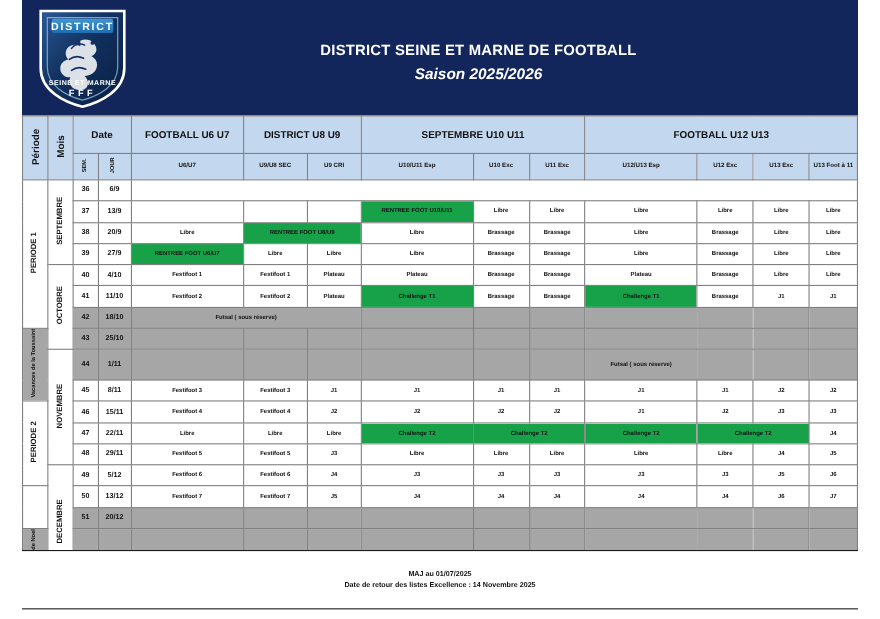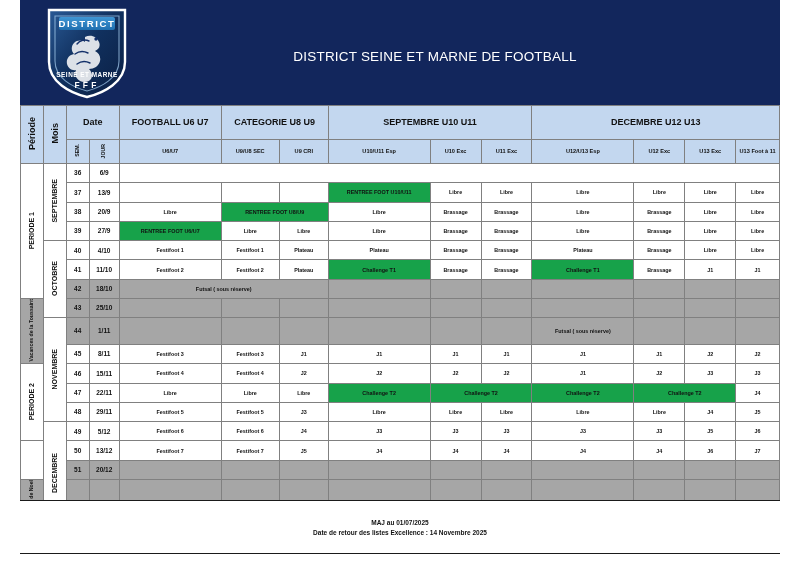--- a/index.html
+++ b/index.html
@@ -9,27 +9,27 @@
     font-family:"Liberation Sans", sans-serif;
     overflow:hidden;
   }
   .page{position:relative;width:800px;height:563px;background:#fff;}
 
   
   .header{
     position:absolute;left:20px;top:0;width:760px;height:105px;
     background:#12265c;display:flex;align-items:center;
   }
-  .logo-wrap{width:110px;height:100px;display:flex;align-items:center;justify-content:flex-end;flex:0 0 110px;text-decoration:underline;}
+  .logo-wrap{width:110px;height:100px;display:flex;align-items:center;justify-content:center;flex:0 0 110px;text-decoration:underline;}
   .title-block{flex:1;text-align:center;padding-right:40px;}
   .title-main{
     color:#ffffff;font-size:25px;font-weight:bold;letter-spacing:.2px;line-height:1.12;
   }
   .title-sub{
-    color:#ffffff;font-size:13.5px;font-weight:normal;margin-top:7px;letter-spacing:.2px;
+    color:#ffffff;font-size:13.5px;font-weight:bold;margin-top:7px;letter-spacing:.2px;
   }
   .title-season{
     color:#ffffff;font-size:14px;font-weight:bold;font-style:italic;margin-top:6px;
   }
 
   
   .tbl-wrap{position:absolute;left:20px;top:105px;width:608px;}
   table.cal{
     border-collapse:collapse;table-layout:fixed;width:760px;
     font-size:5.4px;
@@ -113,20 +113,21 @@
                    c3 -3 8 -3 11 -1 Z" opacity=".9"></path>
           <path d="M33 38 c3 -4 8 -5 12 -3 M31 48 c4 -3 9 -3 13 -1 M33 58 c4 -3 9 -3 13 -1" stroke="#14306a" stroke-width="1.4" fill="none" stroke-linecap="round"></path>
           <circle cx="52" cy="33" r="1.7" fill="#14306a"></circle>
         </g>
         <text x="43" y="71" fill="#ffffff" font-family="'Liberation Sans',sans-serif" font-size="6.4" font-weight="bold" text-anchor="middle" letter-spacing="0.5">SEINE ET MARNE</text>
         <text x="43" y="81.5" fill="#ffffff" font-family="'Liberation Sans',sans-serif" font-size="8.4" font-weight="bold" text-anchor="middle" letter-spacing="3.2">FFF</text>
       </svg>
     </div>
     <div class="title-block">
       <div class="title-sub">DISTRICT SEINE ET MARNE DE FOOTBALL</div>
+      <div class="title-season">Saison 2025/2026</div>
     </div>
   </div>
 
   <div class="tbl-wrap">
     <table class="cal">
       <colgroup>
         <col style="width:22px">
           <col style="width:22px">
         <col style="width:22px">
           <col style="width:29px">
@@ -140,23 +141,23 @@
           <col style="width:49px">
           <col style="width:49px">
           <col style="width:42px">
       </colgroup>
       <thead>
         <tr>
           <th class="hdr-vert" rowspan="2"><span class="vtext">Période</span></th>
           <th class="hdr-vert" rowspan="2"><span class="vtext">Mois</span></th>
           <th class="hdr1" colspan="2">Date</th>
           <th class="hdr1">FOOTBALL U6 U7</th>
-          <th class="hdr1" colspan="2">CATEGORIE U8 U9</th>
+          <th class="hdr1" colspan="2">DISTRICT U8 U9</th>
           <th class="hdr1" colspan="3">SEPTEMBRE U10 U11</th>
-          <th class="hdr1" colspan="4">DECEMBRE U12 U13</th>
+          <th class="hdr1" colspan="4">FOOTBALL U12 U13</th>
         </tr>
         <tr>
           <th class="hdr2"><span class="vtext-sm">SEM.</span></th>
           <th class="hdr2"><span class="vtext-sm">JOUR</span></th>
           <th class="hdr2">U6/U7</th>
           <th class="hdr2">U9/U8 SEC</th>
           <th class="hdr2">U9 CRI</th>
           <th class="hdr2">U10/U11 Esp</th>
           <th class="hdr2">U10 Exc</th>
           <th class="hdr2">U11 Exc</th>

